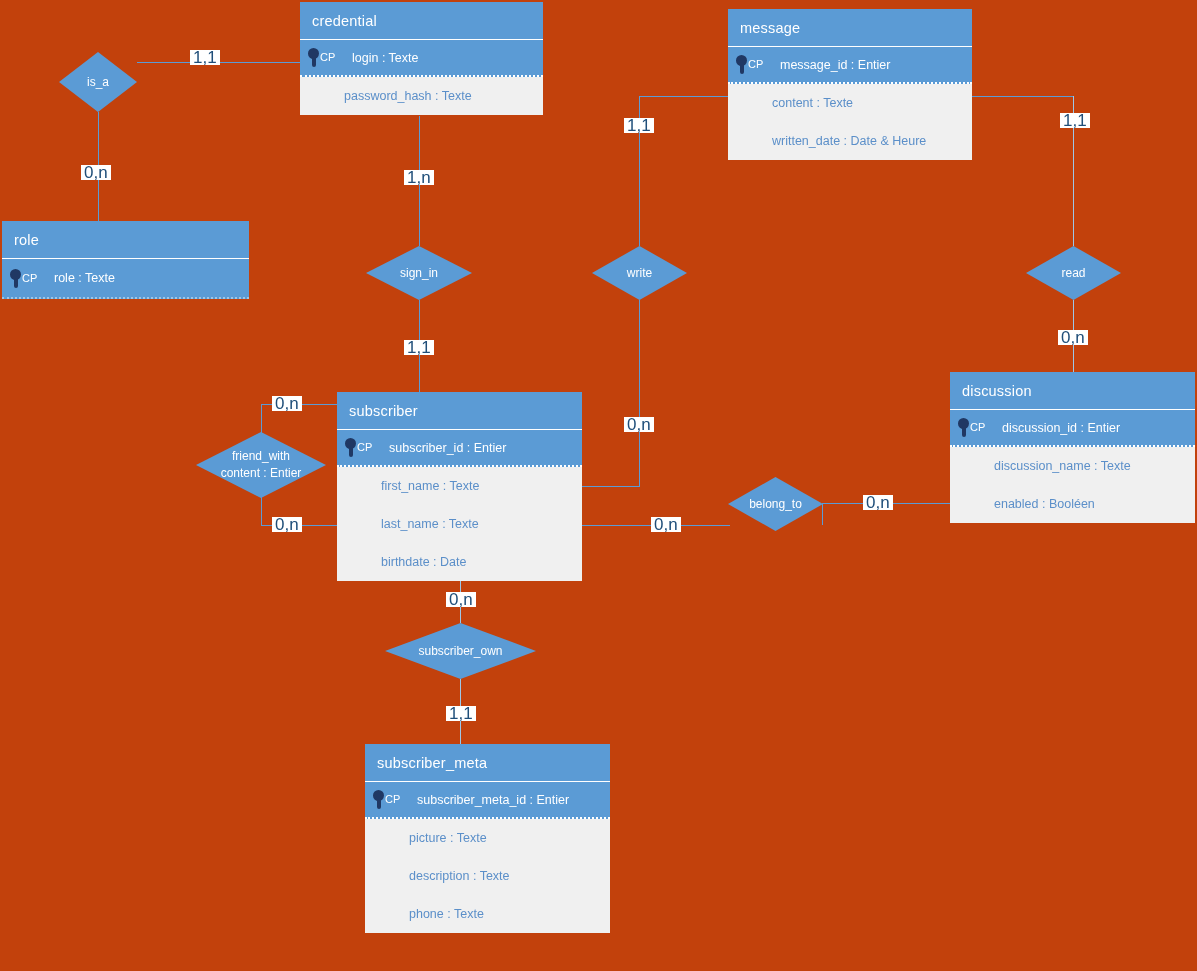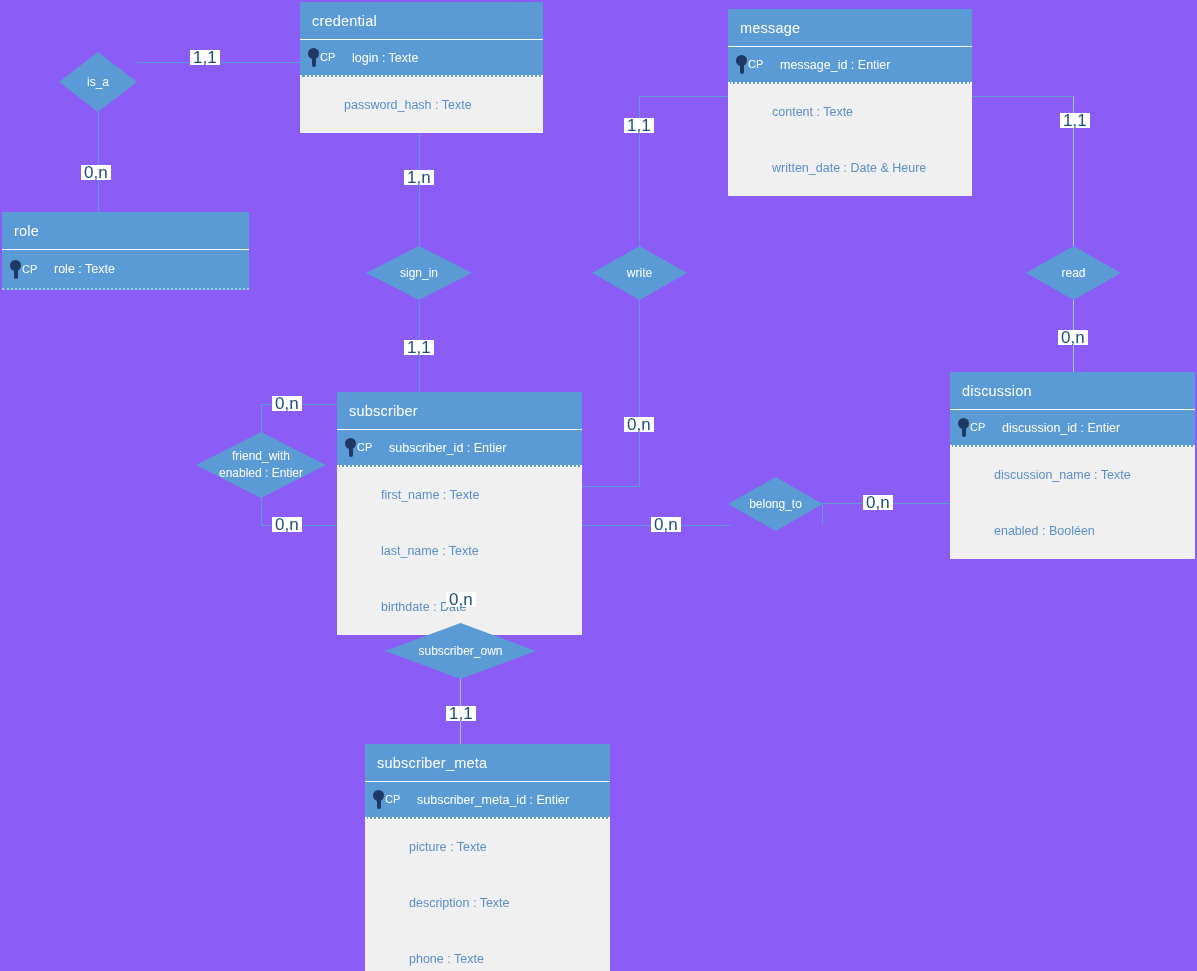--- a/index.html
+++ b/index.html
@@ -6,21 +6,21 @@
   html, body {
     margin: 0;
     padding: 0;
     background: #ffffff;
     font-family: "Liberation Sans", sans-serif;
   }
   #canvas {
     position: relative;
     width: 1197px;
     height: 971px;
-    background: #8b5cf6;
+    background: #c2410c;
     overflow: hidden;
   }
 
   
   .entity {
     position: absolute;
     box-sizing: border-box;
     background: #f0f0f0;
   }
   .entity .ent-title {
@@ -40,21 +40,21 @@
     height: 37px;
     display: flex;
     align-items: center;
     padding-left: 8px;
     border-bottom: 2px dotted #ffffff;
   }
   .entity .ent-attr {
     box-sizing: border-box;
     color: #5b8fc9;
     font-size: 12.5px;
-    height: 56px;
+    height: 38px;
     display: flex;
     align-items: center;
     padding-left: 44px;
   }
   .entity.all-key .ent-pk {
     border-bottom: 2px dotted #9ec7e8;
   }
 
   
   .keycell {
@@ -196,21 +196,21 @@
             <span class="kb"></span>
           </span>
         <span class="cp">CP</span>
       </span>
       <span>message_id : Entier</span>
     </div>
     <div class="ent-attr">content : Texte</div>
     <div class="ent-attr">written_date : Date &amp; Heure</div>
   </div>
 
-  <div class="entity all-key" style="left:2px; top:212px; width:247px; background:#5b9bd5;border-radius:17px;">
+  <div class="entity all-key" style="left:2px; top:221px; width:247px; background:#5b9bd5;border-radius:17px;">
     <div class="ent-title">role</div>
     <div class="ent-pk" style="height:40px;">
       <span class="keycell">
         <span class="keyicon">
             <span class="kh"></span>
             <span class="kb"></span>
           </span>
         <span class="cp">CP</span>
       </span>
       <span>role : Texte</span>
@@ -292,21 +292,21 @@
     <span class="dia"></span>
     <span class="rel-lines">
       <span>read</span>
     </span>
   </div>
 
   <div class="rel" style="left:196px; top:432px; width:130px; height:66px;">
     <span class="dia"></span>
     <span class="rel-lines">
       <span>friend_with</span><br>
-      <span>enabled : Entier</span>
+      <span>content : Entier</span>
     </span>
   </div>
 
   <div class="rel" style="left:728px; top:477px; width:95px; height:54px;">
     <span class="dia"></span>
     <span class="rel-lines">
       <span>belong_to</span>
     </span>
   </div>
 

